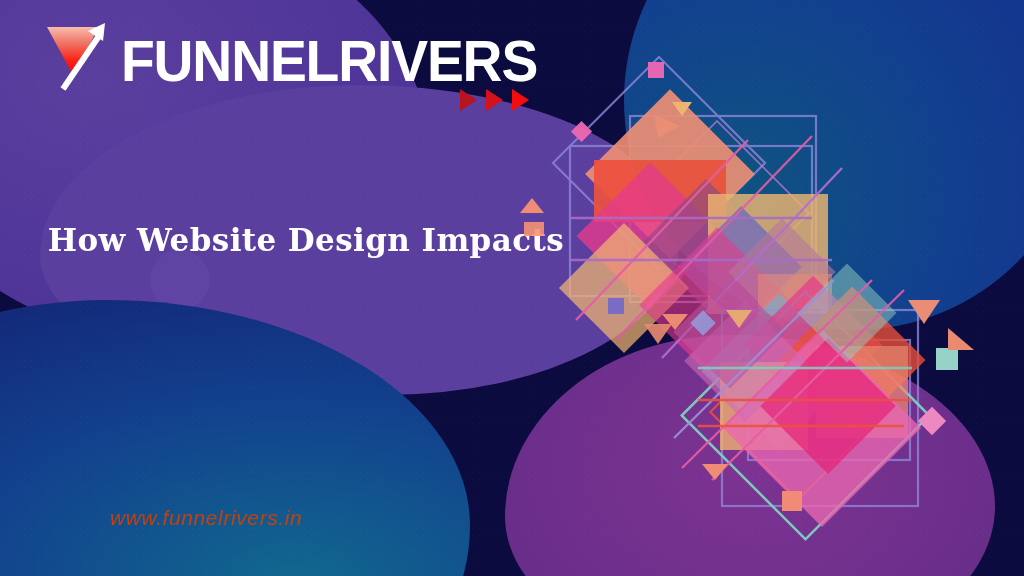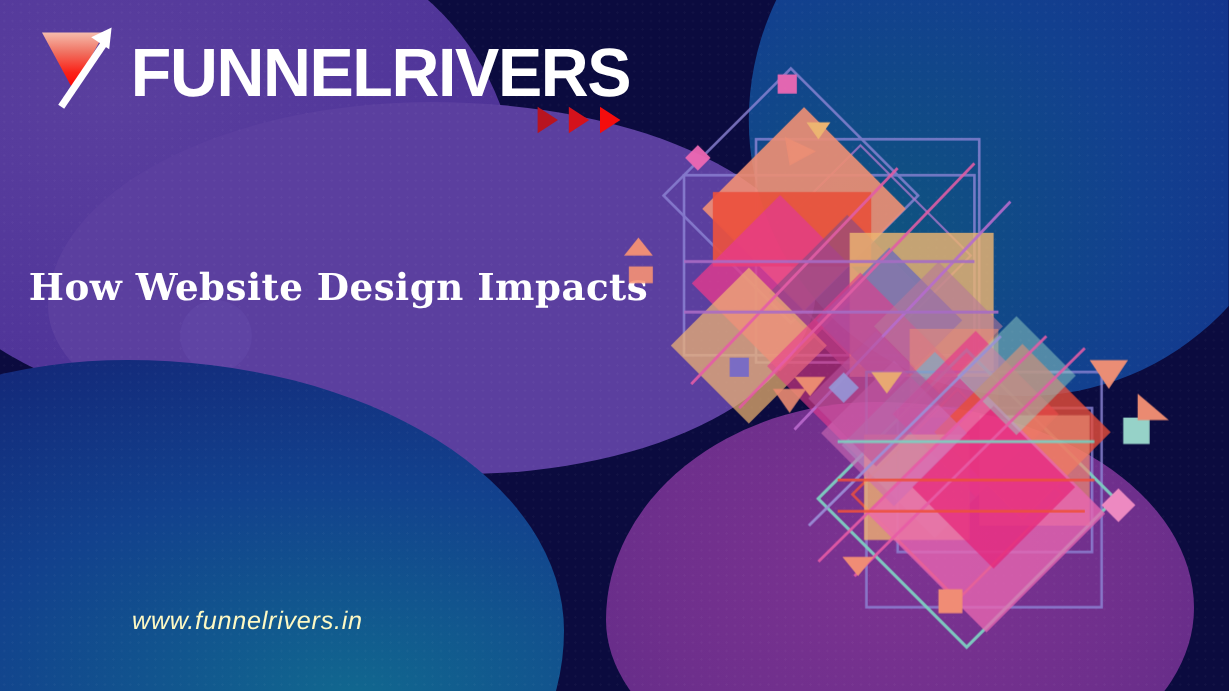--- a/index.html
+++ b/index.html
@@ -47,21 +47,21 @@
   }
   .dots{
     position:absolute;inset:0;
     background-image:radial-gradient(rgba(255,255,255,.10) .9px, transparent 1px);
     background-size:7px 7px;
     opacity:.30;
     pointer-events:none;
   }
 
   
-  .logo{position:absolute;left:31px;top:17px;width:530px;height:95px;}
+  .logo{position:absolute;left:43px;top:17px;width:530px;height:95px;}
   .logo-mark{position:absolute;left:0;top:0;width:72px;height:78px;}
   .logo-word{
     position:absolute;left:78px;top:16px;
     color:#ffffff;
     font-family:"Liberation Sans", sans-serif;
     font-weight:bold;
     font-size:57px;
     letter-spacing:-1.2px;
     line-height:1;
     white-space:nowrap;
@@ -73,27 +73,28 @@
 
   
   .headline{
     position:absolute;left:24px;top:218px;width:540px;
     color:#ffffff;
     font-family:"DejaVu Serif", serif;
     font-weight:bold;
     font-size:31px;
     line-height:45px;
     letter-spacing:.4px;
+    text-align:right;
   }
   .headline div{white-space:nowrap;}
 
   
   .url{
     position:absolute;left:110px;top:506px;
-    color:#fef9c3;
+    color:#c2410c;
     font-family:"Liberation Sans", sans-serif;
     font-style:italic;
     font-size:21px;
     letter-spacing:.6px;
   }
 
   
   .art{position:absolute;left:512px;top:28px;width:512px;height:530px;}
   .art svg{display:block;}
 </style>

